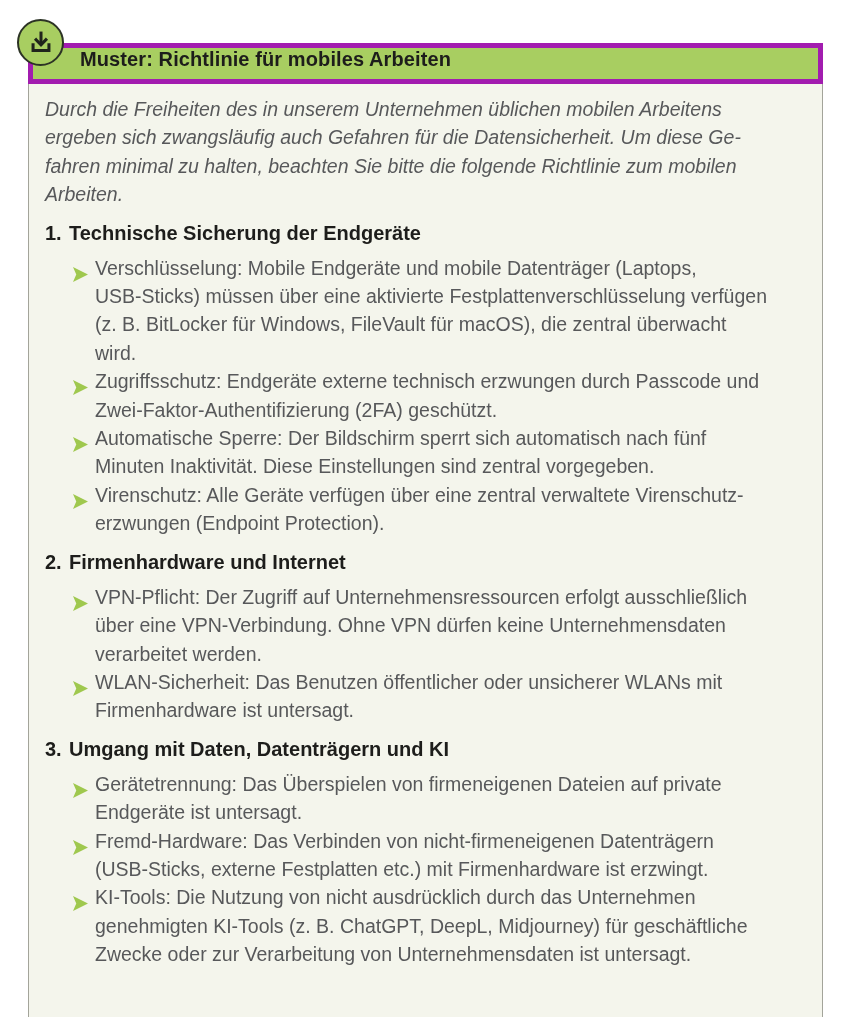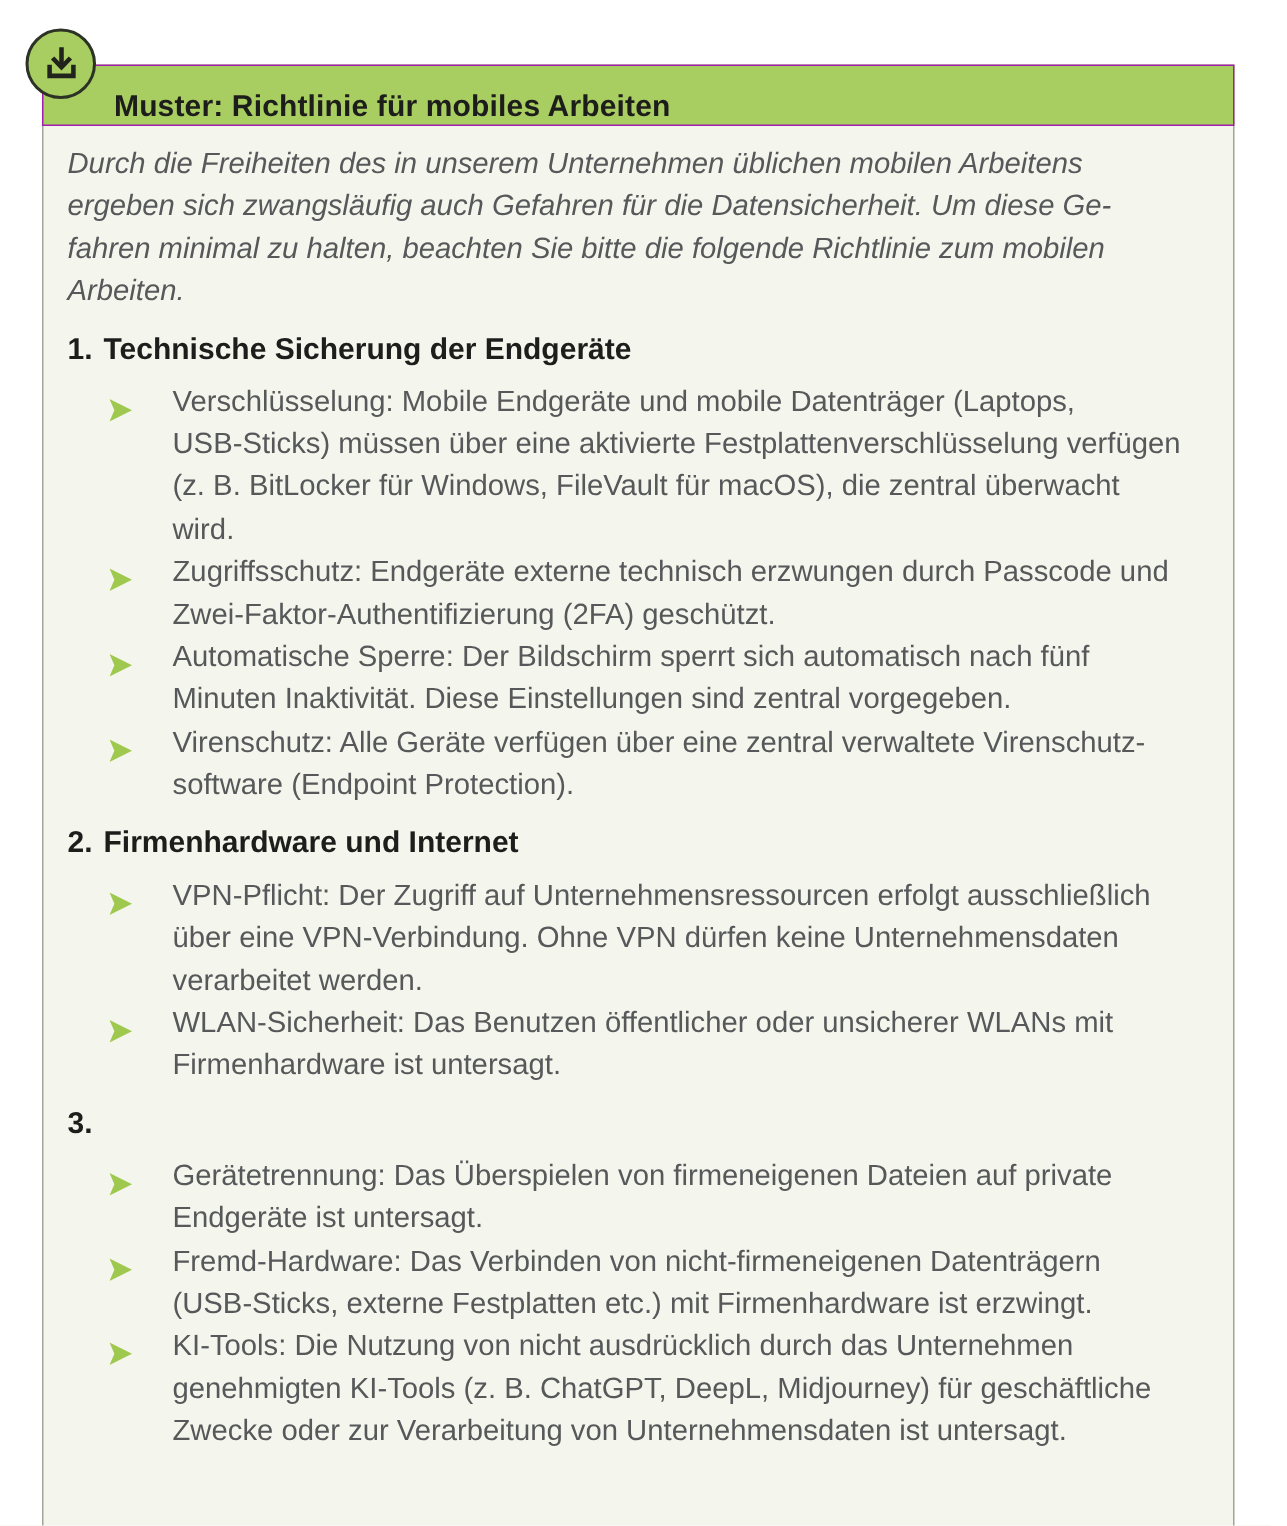--- a/index.html
+++ b/index.html
@@ -12,23 +12,23 @@
   }
   .doc-box {
     position:absolute;
     left:28px; top:43px;
     width:795px;
     height:990px;
   }
   .header-bar {
     height:41px;
     background:#a8ce61;
-    border:1px solid #a21caf;
+    border:5px solid #a21caf;
     display:flex;
-    align-items:flex-end;
+    align-items:flex-start;
     padding-left:47px;
     font-size:20px;
     font-weight:bold;
     color:#1d1d1b;
     letter-spacing:0.1px;
   }
   .content {
     background:#f4f5ec;
     border:1px solid #a3a49a;
     border-top:none;
@@ -59,21 +59,20 @@
     align-items:flex-start;
   }
   .bullet-arrow {
     flex:0 0 22px;
     width:22px;
     padding-top:7px;
   }
   .bullet-text {
     white-space:pre-line;
     flex:1;
-    margin-left:20px;
   }
   .download-badge {
     position:absolute;
     left:17px; top:19px;
     width:47px; height:47px;
     border-radius:50%;
     background:#a8ce61;
     border:2px solid #2c3325;
     display:flex;
     align-items:center;
@@ -131,21 +130,21 @@
               <path d="M0 0 L12 6 L0 12 L2.6 6 Z" fill="#9fc84e"></path>
             </svg></span>
         <span class="bullet-text">Automatische Sperre: Der Bildschirm sperrt sich automatisch nach fünf
 Minuten Inaktivität. Diese Einstellungen sind zentral vorgegeben.</span>
       </div>
       <div class="bullet-item">
         <span class="bullet-arrow"><svg width="15" height="15" viewBox="0 0 12 12">
               <path d="M0 0 L12 6 L0 12 L2.6 6 Z" fill="#9fc84e"></path>
             </svg></span>
         <span class="bullet-text">Virenschutz: Alle Geräte verfügen über eine zentral verwaltete Virenschutz-
-software (Endpoint Protection).</span>
+erzwungen (Endpoint Protection).</span>
       </div>
     </div>
 
     <div class="section-heading">
       <span class="section-number">2.</span>
       <span>Firmenhardware und Internet</span>
     </div>
     <div class="bullet-list">
       <div class="bullet-item">
         <span class="bullet-arrow"><svg width="15" height="15" viewBox="0 0 12 12">
@@ -159,20 +158,21 @@
         <span class="bullet-arrow"><svg width="15" height="15" viewBox="0 0 12 12">
               <path d="M0 0 L12 6 L0 12 L2.6 6 Z" fill="#9fc84e"></path>
             </svg></span>
         <span class="bullet-text">WLAN-Sicherheit: Das Benutzen öffentlicher oder unsicherer WLANs mit
 Firmenhardware ist untersagt.</span>
       </div>
     </div>
 
     <div class="section-heading">
       <span class="section-number">3.</span>
+      <span>Umgang mit Daten, Datenträgern und KI</span>
     </div>
     <div class="bullet-list">
       <div class="bullet-item">
         <span class="bullet-arrow"><svg width="15" height="15" viewBox="0 0 12 12">
               <path d="M0 0 L12 6 L0 12 L2.6 6 Z" fill="#9fc84e"></path>
             </svg></span>
         <span class="bullet-text">Gerätetrennung: Das Überspielen von firmeneigenen Dateien auf private
 Endgeräte ist untersagt.</span>
       </div>
       <div class="bullet-item">

